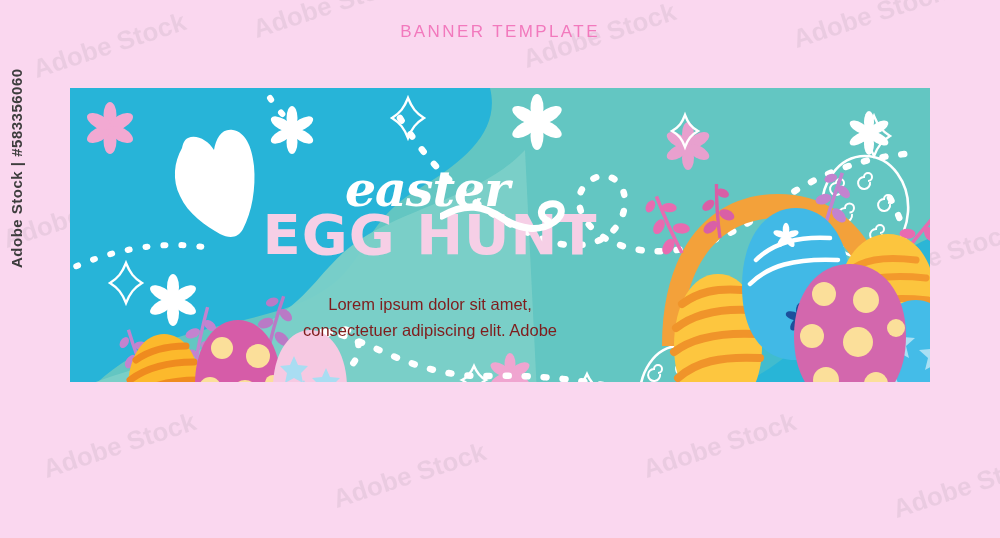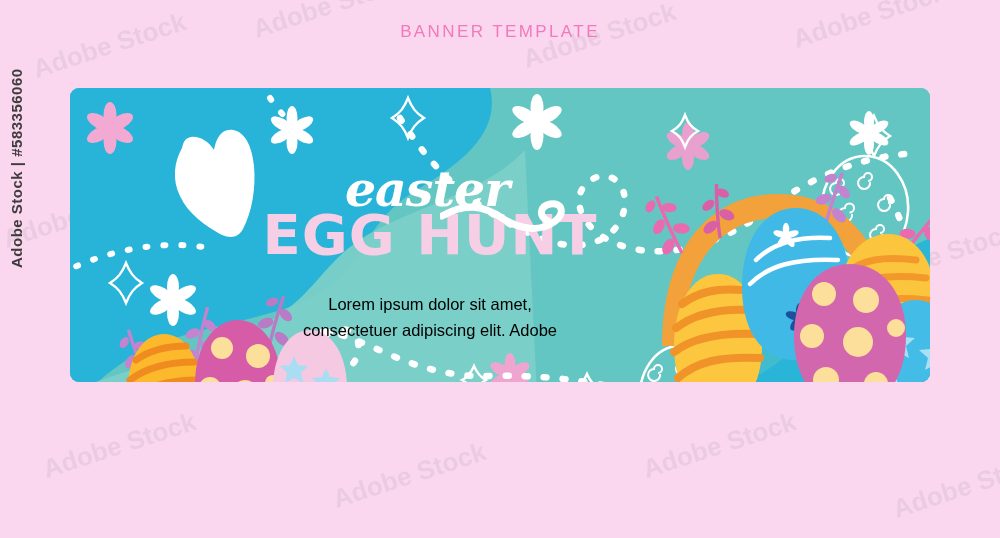--- a/index.html
+++ b/index.html
@@ -34,21 +34,21 @@
 
   
   .banner-shadow{
     position:absolute;left:86px;top:110px;width:828px;height:345px;
     border-radius:6px;
     box-shadow:0 22px 34px rgba(180,120,160,.33);
     background:#000;opacity:.0001;
   }
   .banner{
     position:absolute;left:70px;top:88px;width:860px;height:294px;
-    overflow:hidden;background:#63c6c2;border-radius:9px;
+    overflow:hidden;background:#63c6c2;
   }
   .banner svg{display:block;}
   .svgfull{position:absolute;left:0;top:0;width:860px;height:367px;}
 
   
   .head{
     position:absolute;left:150px;top:78px;width:420px;text-align:center;
     pointer-events:none;
   }
   .easter{
@@ -59,21 +59,21 @@
     margin-left:-6px;
   }
   .egghunt{
     font-family:"DejaVu Sans", sans-serif;
     font-weight:bold;font-size:56px;color:#f6cfe6;
     line-height:.92;letter-spacing:1px;
     margin-top:-4px;
   }
   .subtext{
     position:absolute;left:150px;top:204px;width:420px;text-align:center;
-    color:#000000;font-size:16.5px;line-height:1.55;font-weight:400;
+    color:#7f1d1d;font-size:16.5px;line-height:1.55;font-weight:400;
     font-family:"Liberation Sans", sans-serif;
   }
 </style>
 </head>
 <body>
 
 <div class="stage">
 
   <div class="wm-tile">
     <span style="left:30px;top:30px;">Adobe Stock</span>

